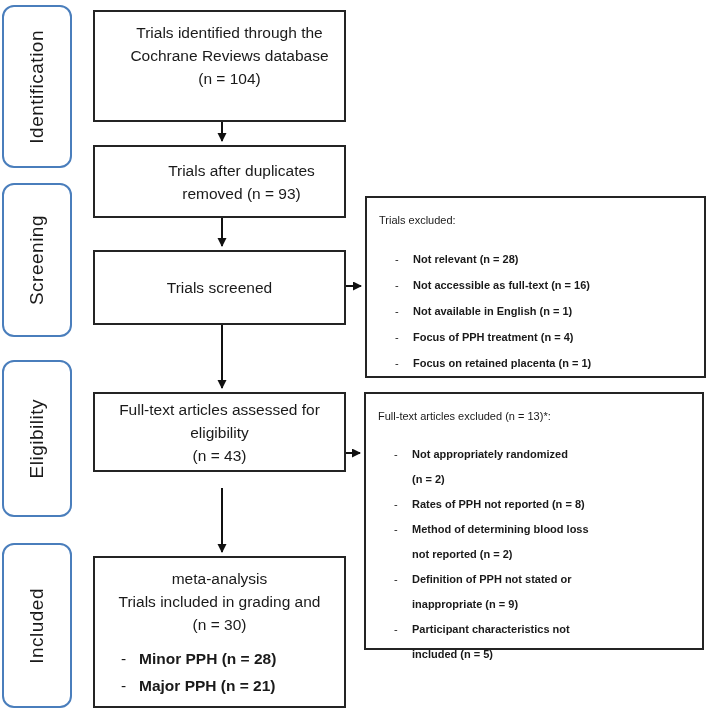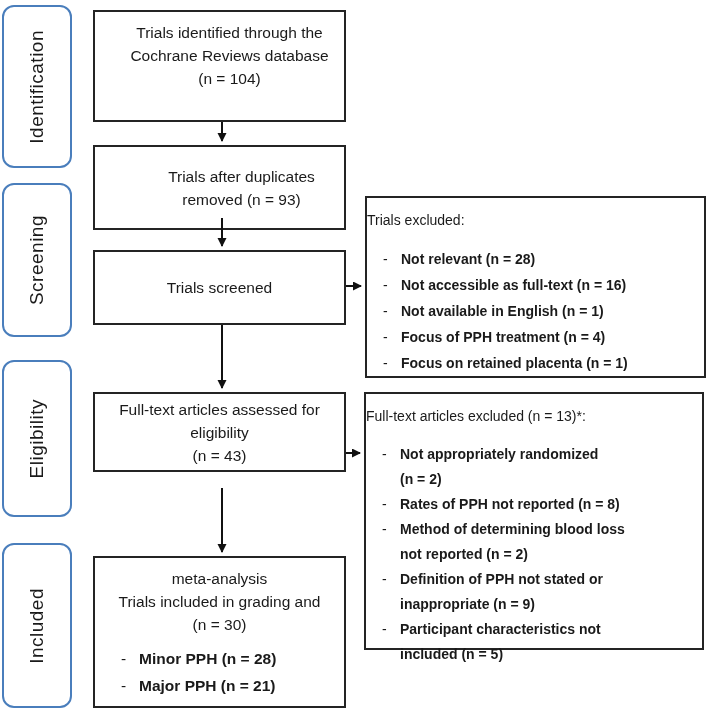--- a/index.html
+++ b/index.html
@@ -22,21 +22,21 @@
     position:absolute;left:93px;width:253px;box-sizing:border-box;background:#fff;
     border:2px solid var(--border,#242424);
     font-size:15.5px;line-height:23px;text-align:center;
   }
   .fbox.top{padding-top:9px;}
   .fbox.center{display:flex;flex-direction:column;justify-content:center;}
   
   .rbox{
     position:absolute;box-sizing:border-box;background:#fff;
     border:2px solid var(--border,#242424);
-    font-size:14px;text-align:left;padding:9px 0;
+    font-size:11px;text-align:left;padding:9px 12px;
   }
   .rbox .title{line-height:26px;}
   .blist{display:flex;flex-direction:column;}
   .rbox .blist{margin-top:13px;padding-left:16px;}
   .bullet{display:flex;}
   .dash{flex:0 0 18px;}
   .btext{flex:1;font-weight:bold;}
   .rbox1 .bullet{line-height:26px;}
   .rbox2 .bullet{line-height:25px;}
   
@@ -63,21 +63,21 @@
   <div class="stage" style="top:543px;height:165px;">
     <span class="vtext">Included</span>
   </div>
 
   <div class="fbox top" style="top:10px;height:112px;padding-left:20px;">
     <div>Trials identified through the</div>
     <div>Cochrane Reviews database</div>
     <div>(n = 104)</div>
   </div>
 
-  <div class="fbox center" style="top:145px;height:85px;padding-left:44px;">
+  <div class="fbox center" style="top:145px;height:73px;padding-left:44px;">
     <div>Trials after duplicates</div>
     <div>removed (n = 93)</div>
   </div>
 
   <div class="fbox center" style="top:250px;height:75px;">
     <div>Trials screened</div>
   </div>
 
   <div class="fbox center" style="top:392px;height:80px;">
     <div>Full-text articles assessed for</div>

